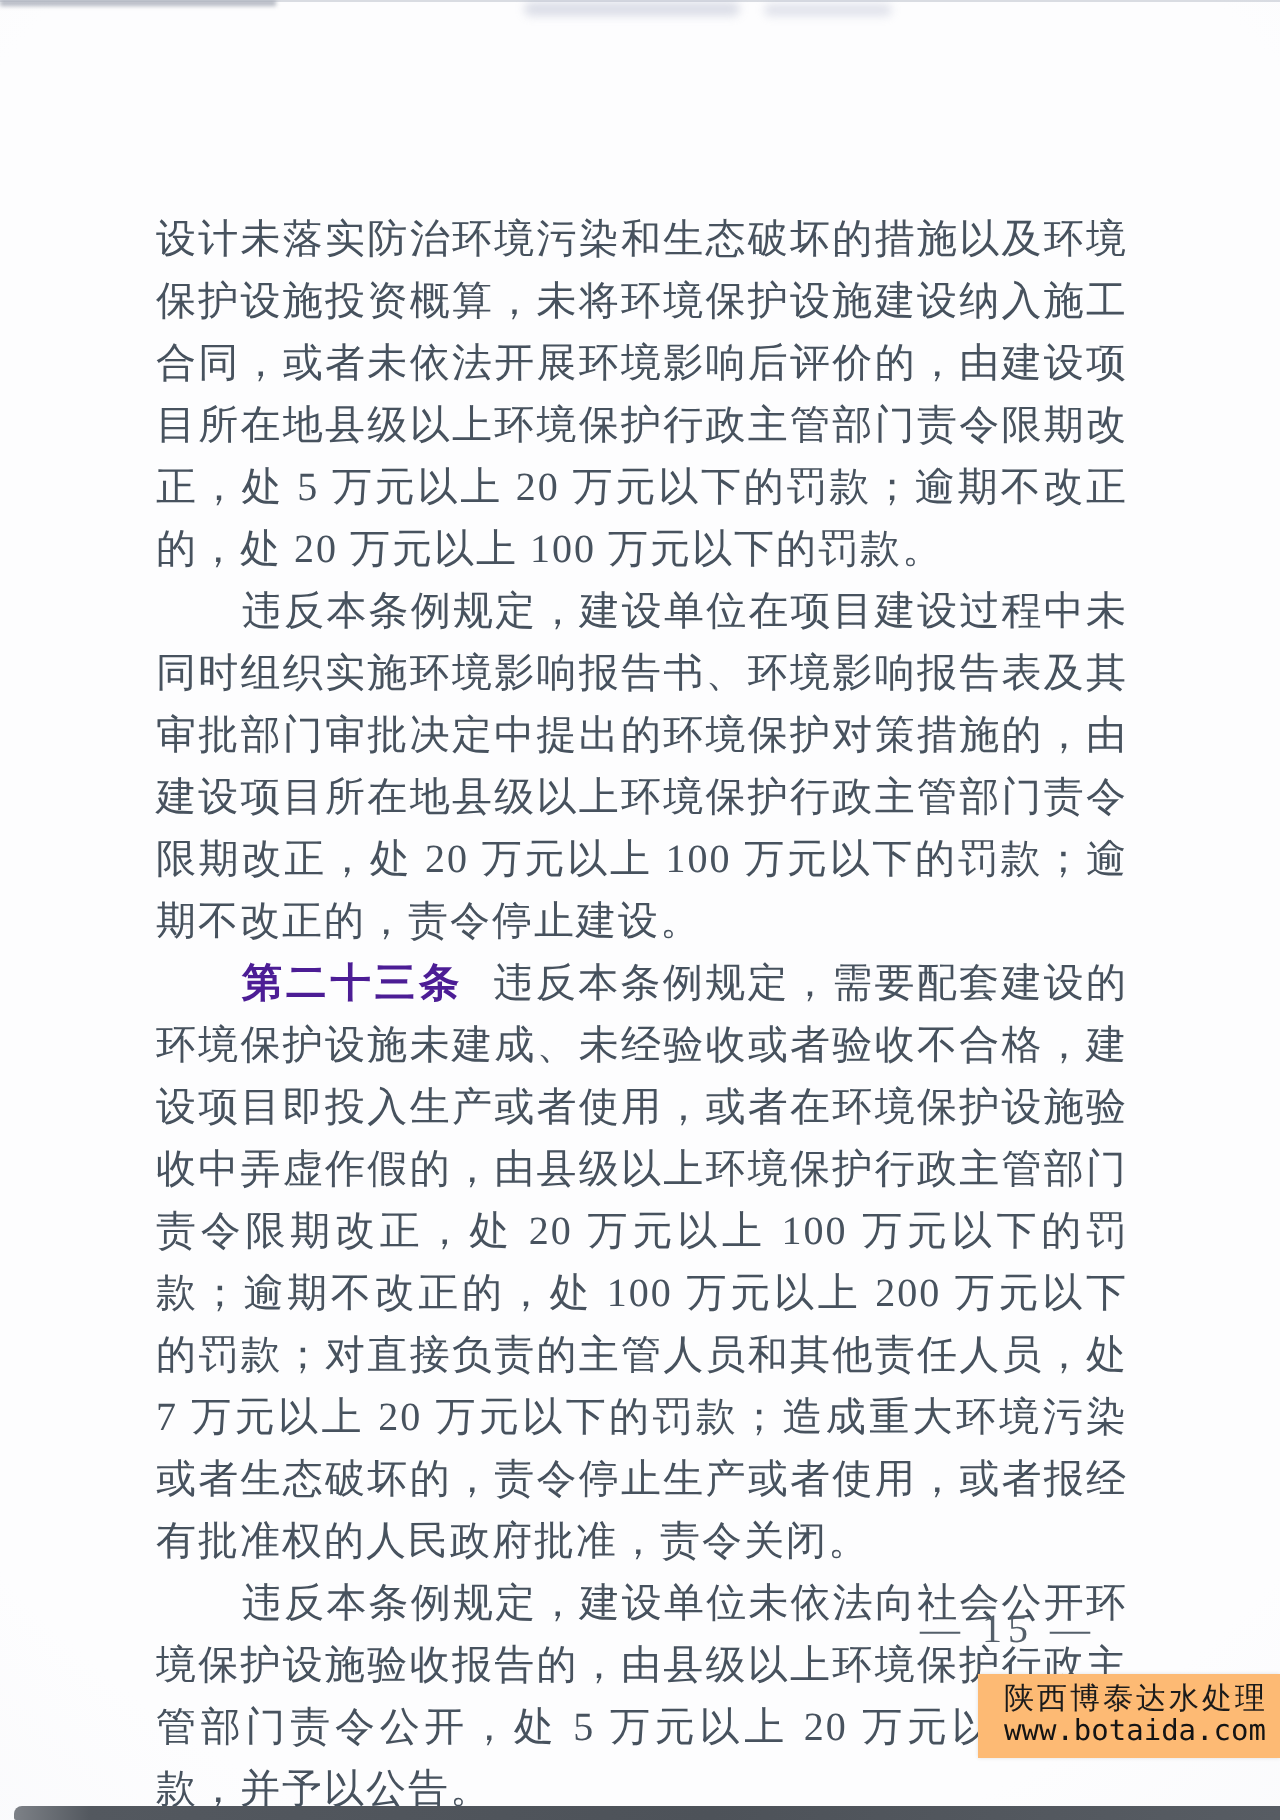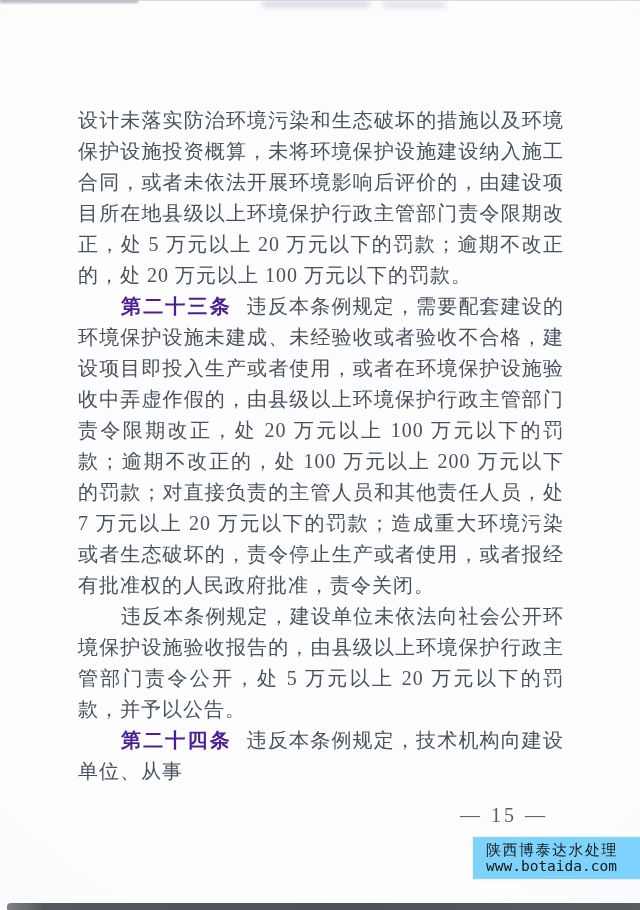--- a/index.html
+++ b/index.html
@@ -73,22 +73,22 @@
     letter-spacing: 3px;
     color: #545f6a;
     font-family: "Liberation Serif", "DejaVu Serif", serif;
   }
 
   
   .watermark {
     position: absolute;
     right: 0;
     bottom: 31px;
-    background: #7dd3fc;
-    padding: 4px 22px 5px 13px;
+    background: #fdba74;
+    padding: 4px 6px 5px 13px;
     box-shadow: 0 0 2px rgba(0,0,0,.12);
   }
   .watermark .company {
     font-family: "Liberation Sans", "DejaVu Sans", sans-serif;
     font-size: 15px;
     line-height: 17px;
     letter-spacing: 1.5px;
     color: #1b1b1b;
   }
   .watermark .url {
@@ -104,20 +104,21 @@
 
 <div class="scan-edge-topline"></div>
 <div class="scan-edge-topleft"></div>
 <div class="scan-smudge-a"></div>
 <div class="scan-smudge-b"></div>
 
 <div class="text-block">
 
   <p class="para no-indent"><span>设计未落实防治环境污染和生态破坏的措施以及环境保护设施投资概算，未将环境保护设施建设纳入施工合同，或者未依法开展环境影响后评价的，由建设项目所在地县级以上环境保护行政主管部门责令限期改正，处 5 万元以上 20 万元以下的罚款；逾期不改正的，处 20 万元以上 100 万元以下的罚款。</span></p>
 
+  <p class="para"><span>违反本条例规定，建设单位在项目建设过程中未同时组织实施环境影响报告书、环境影响报告表及其审批部门审批决定中提出的环境保护对策措施的，由建设项目所在地县级以上环境保护行政主管部门责令限期改正，处 20 万元以上 100 万元以下的罚款；逾期不改正的，责令停止建设。</span></p>
 
   <p class="para"><b class="term">第二十三条</b><span>违反本条例规定，需要配套建设的环境保护设施未建成、未经验收或者验收不合格，建设项目即投入生产或者使用，或者在环境保护设施验收中弄虚作假的，由县级以上环境保护行政主管部门责令限期改正，处 20 万元以上 100 万元以下的罚款；逾期不改正的，处 100 万元以上 200 万元以下的罚款；对直接负责的主管人员和其他责任人员，处 7 万元以上 20 万元以下的罚款；造成重大环境污染或者生态破坏的，责令停止生产或者使用，或者报经有批准权的人民政府批准，责令关闭。</span></p>
 
   <p class="para"><span>违反本条例规定，建设单位未依法向社会公开环境保护设施验收报告的，由县级以上环境保护行政主管部门责令公开，处 5 万元以上 20 万元以下的罚款，并予以公告。</span></p>
 
   <p class="para"><b class="term">第二十四条</b><span>违反本条例规定，技术机构向建设单位、从事</span></p>
 
 </div>
 
 <div class="page-number">— 15 —</div>

